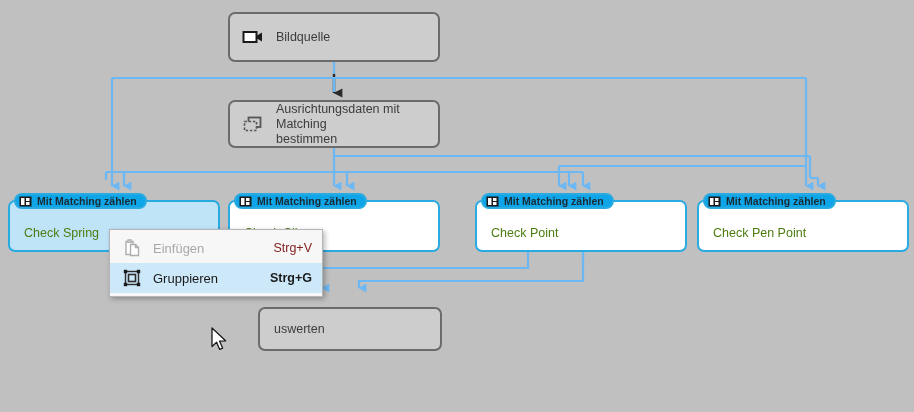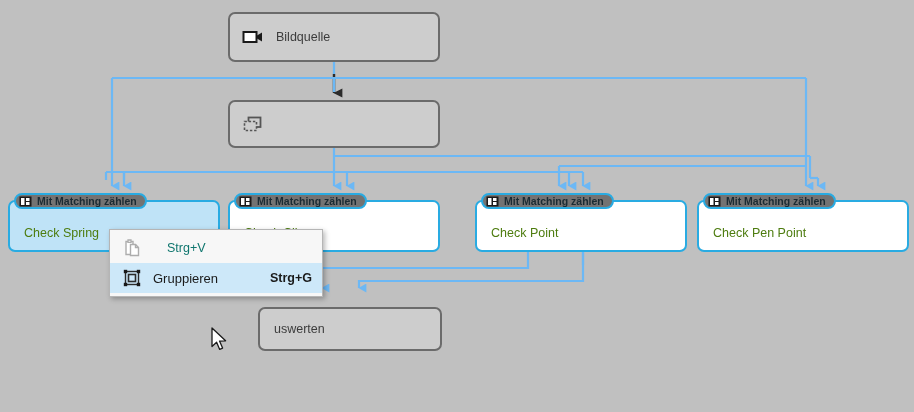--- a/index.html
+++ b/index.html
@@ -67,21 +67,21 @@
     border-color: #29abe2;
   }
   .mnode .mhead {
     position: absolute;
     left: 4px;
     top: -9px;
     height: 16px;
     box-sizing: border-box;
     border: 2px solid #29abe2;
     border-radius: 8px;
-    background: #737373;
+    background: #0ea5e9;
     display: flex;
     align-items: center;
     padding: 0 8px 0 3px;
     font-size: 10.5px;
     font-weight: bold;
     color: #1b2b33;
     white-space: nowrap;
   }
   .mnode .mhead .hicon {
     width: 13px;
@@ -138,21 +138,21 @@
     white-space: nowrap;
   }
   .mi .maccel {
     flex: 0 0 auto;
     font-size: 12.5px;
     font-weight: bold;
     margin-left: 14px;
   }
   .mi.dis .maccel {
     font-weight: normal;
-    color: #0f766e;
+    color: #7f1d1d;
   }
   .mi .msub {
     flex: 0 0 auto;
     font-size: 15px;
     color: #333;
     margin-left: 14px;
   }
 
   
   #cursor {
@@ -230,20 +230,22 @@
     <span class="nlabel">Bildquelle</span>
   </div>
 
   <div class="node" style="left:228px; top:100px; width:212px; height:48px;">
     <span class="nicon">
       <svg viewBox="0 0 22 18" width="22" height="18">
         <rect x="6.5" y="2.5" width="12" height="9.5" fill="none" stroke="#555" stroke-width="1.8"></rect>
         <rect x="2.5" y="6.5" width="12" height="9" fill="#cdcdcd" stroke="#555" stroke-width="1.6" stroke-dasharray="2.4 1.8"></rect>
       </svg>
     </span>
+    <span class="nlabel">Ausrichtungsdaten mit Matching
+bestimmen</span>
   </div>
 
   <div class="node" style="left:258px; top:307px; width:184px; height:44px; padding-left:0;">
     <span class="nlabel" style="margin-left:14px;">uswerten</span>
   </div>
 
   <div class="mnode selected" style="left:8px; top:200px; width:212px; height:52px;">
     <div class="mhead">
       <span class="hicon">
         <svg viewBox="0 0 13 11" width="13" height="11">
@@ -308,20 +310,21 @@
 
     <div class="mi dis">
       <span class="micon">
         <svg viewBox="0 0 20 20" width="20" height="20">
           <path d="M4,3.5 h7 v13 h-7 z" fill="#fff" stroke="#adadad" stroke-width="1.4"></path>
           <path d="M6,2 h3 v2.4 h-3 z" fill="#fff" stroke="#adadad" stroke-width="1.3"></path>
           <path d="M8.5,6.5 h5 l3,3 v8 h-8 z" fill="#fff" stroke="#adadad" stroke-width="1.4"></path>
           <path d="M13.5,6.5 v3 h3" fill="none" stroke="#adadad" stroke-width="1.4"></path>
         </svg>
       </span>
+      <span class="mtext">Einfügen</span>
       <span class="maccel">Strg+V</span>
     </div>
 
 
     <div class="mi hl">
       <span class="micon">
         <svg viewBox="0 0 20 20" width="20" height="20">
           <rect x="3.5" y="3.5" width="13" height="13" fill="none" stroke="#2b2b2b" stroke-width="1.4"></rect>
           <rect x="6.5" y="6.5" width="7" height="7" fill="none" stroke="#2b2b2b" stroke-width="1.6"></rect>
           <rect x="1.8" y="1.8" width="3.4" height="3.4" fill="#1a1a1a"></rect>

